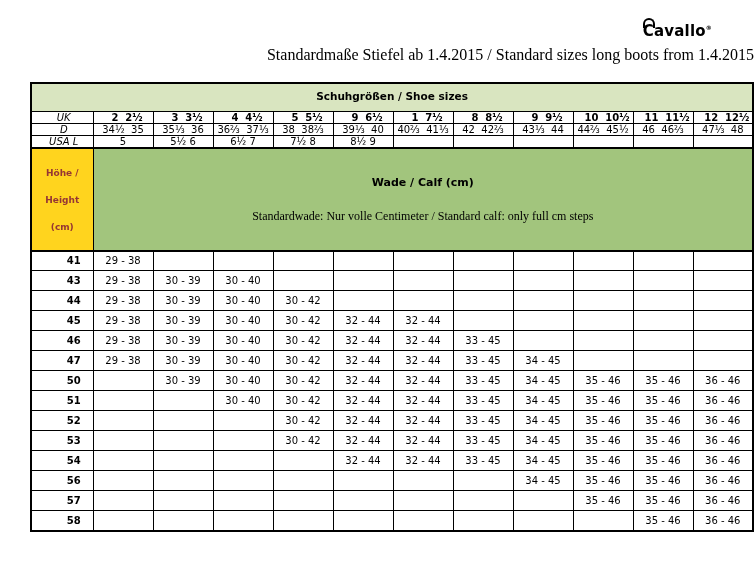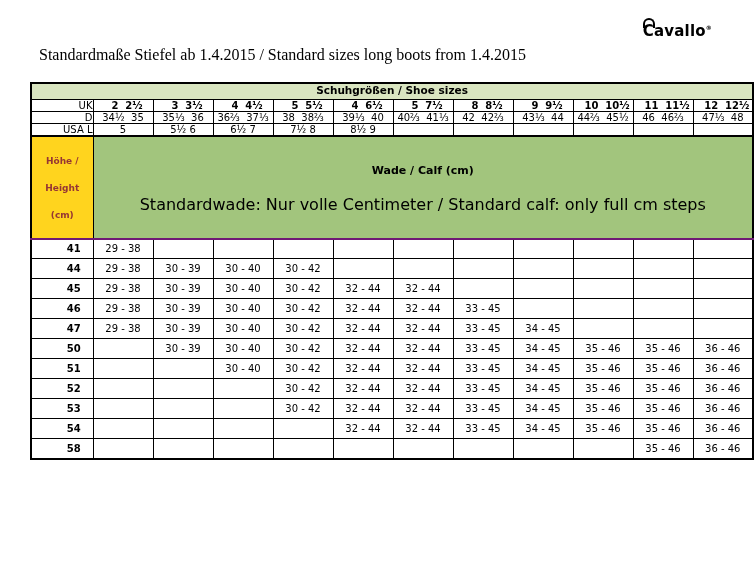--- a/index.html
+++ b/index.html
@@ -21,62 +21,62 @@
   .logo-c { position: relative; display: inline-block; }
   .logo-c::before {
     content: "";
     position: absolute; top: -4px; left: 0px;
     width: 8px; height: 8px;
     border: 2.5px solid #000; border-bottom: none;
     border-radius: 7px 7px 0 0;
   }
   .title {
     position: absolute; top: 46px; left: 0; width: 100%;
-    margin: 0; text-align: left;
+    margin: 0; text-align: right;
     font-family: "Liberation Serif", serif;
     font-size: 16px; font-weight: 400; color: #000; padding-left: 39px;
   }
   table.size-table {
     position: absolute; top: 82px; left: 30px;
     width: 722px;
     border-collapse: collapse; table-layout: fixed;
     border: 2px solid #000;
   }
   td {
     border: 1px solid #000;
     padding: 0;
     text-align: center;
     font-size: 10px;
     line-height: 1.1;
     overflow: hidden;
     white-space: pre;
   }
   .shoe-hdr {
-    height: 16px;
+    height: 28px;
     background: var(--header-light-green, #D9E5C0);
     font-weight: bold; font-size: 10.5px;
   }
   .size-row td { height: 12px; }
-  .row-label { text-align: right; padding-left: 3px; }
+  .row-label { text-align: center; padding-left: 3px; font-style: italic; }
   .uk-val { font-weight: bold; padding-left: 8px; }
   .band-row td {
     border-top: 2px solid #000;
-    border-bottom: 2px solid #701a75;
+    border-bottom: 2px solid #000000;
     height: 26px;
   }
   .height-hdr {
     background: var(--height-yellow, #FFD41E);
     color: var(--height-text, #963634);
     font-weight: bold;
     font-size: 9px; line-height: 9px;
     vertical-align: top; padding-top: 2px;
   }
   .calf-hdr { background: var(--header-green, #A2C57D); vertical-align: middle; }
   .calf-title { font-weight: bold; font-size: 11px; line-height: 13px; }
-  .calf-sub { font-size: 16px; line-height: 11px; }
+  .calf-sub { font-size: 12px; line-height: 11px; font-family: Liberation Serif, serif; }
   .calf-row td { height: 20px; }
   .height-cell { font-weight: bold; padding-left: 23px; }
 </style>
 </head>
 <body>
 
 <div class="logo"><span class="logo-c">C</span><span>avallo</span><sup>®</sup></div>
 
 <h1 class="title">Standardmaße Stiefel ab 1.4.2015 / Standard sizes long boots from 1.4.2015</h1>
 
@@ -100,22 +100,22 @@
       <td colspan="12" class="shoe-hdr">Schuhgrößen / Shoe sizes</td>
     </tr>
   </tbody>
   <tbody>
       <tr class="size-row">
         <td class="row-label">UK</td>
         <td class="uk-val">2  2½</td>
         <td class="uk-val">3  3½</td>
         <td class="uk-val">4  4½</td>
         <td class="uk-val">5  5½</td>
-        <td class="uk-val">4  6½</td>
-        <td class="uk-val">5  7½</td>
+        <td class="uk-val">9  6½</td>
+        <td class="uk-val">1  7½</td>
         <td class="uk-val">8  8½</td>
         <td class="uk-val">9  9½</td>
         <td class="uk-val">10  10½</td>
         <td class="uk-val">11  11½</td>
         <td class="uk-val">12  12½</td>
       </tr>
       <tr class="size-row">
         <td class="row-label">D</td>
         <td class="size-val">34½  35</td>
         <td class="size-val">35⅓  36</td>
@@ -166,20 +166,34 @@
         <td></td>
         <td></td>
         <td></td>
         <td></td>
         <td></td>
         <td></td>
         <td></td>
         <td></td>
       </tr>
       <tr class="calf-row">
+        <td class="height-cell">43</td>
+        <td>29 - 38</td>
+        <td>30 - 39</td>
+        <td>30 - 40</td>
+        <td></td>
+        <td></td>
+        <td></td>
+        <td></td>
+        <td></td>
+        <td></td>
+        <td></td>
+        <td></td>
+      </tr>
+      <tr class="calf-row">
         <td class="height-cell">44</td>
         <td>29 - 38</td>
         <td>30 - 39</td>
         <td>30 - 40</td>
         <td>30 - 42</td>
         <td></td>
         <td></td>
         <td></td>
         <td></td>
         <td></td>
@@ -287,20 +301,48 @@
       <tr class="calf-row">
         <td class="height-cell">54</td>
         <td></td>
         <td></td>
         <td></td>
         <td></td>
         <td>32 - 44</td>
         <td>32 - 44</td>
         <td>33 - 45</td>
         <td>34 - 45</td>
+        <td>35 - 46</td>
+        <td>35 - 46</td>
+        <td>36 - 46</td>
+      </tr>
+      <tr class="calf-row">
+        <td class="height-cell">56</td>
+        <td></td>
+        <td></td>
+        <td></td>
+        <td></td>
+        <td></td>
+        <td></td>
+        <td></td>
+        <td>34 - 45</td>
+        <td>35 - 46</td>
+        <td>35 - 46</td>
+        <td>36 - 46</td>
+      </tr>
+      <tr class="calf-row">
+        <td class="height-cell">57</td>
+        <td></td>
+        <td></td>
+        <td></td>
+        <td></td>
+        <td></td>
+        <td></td>
+        <td></td>
+        <td></td>
         <td>35 - 46</td>
         <td>35 - 46</td>
         <td>36 - 46</td>
       </tr>
       <tr class="calf-row">
         <td class="height-cell">58</td>
         <td></td>
         <td></td>
         <td></td>
         <td></td>

